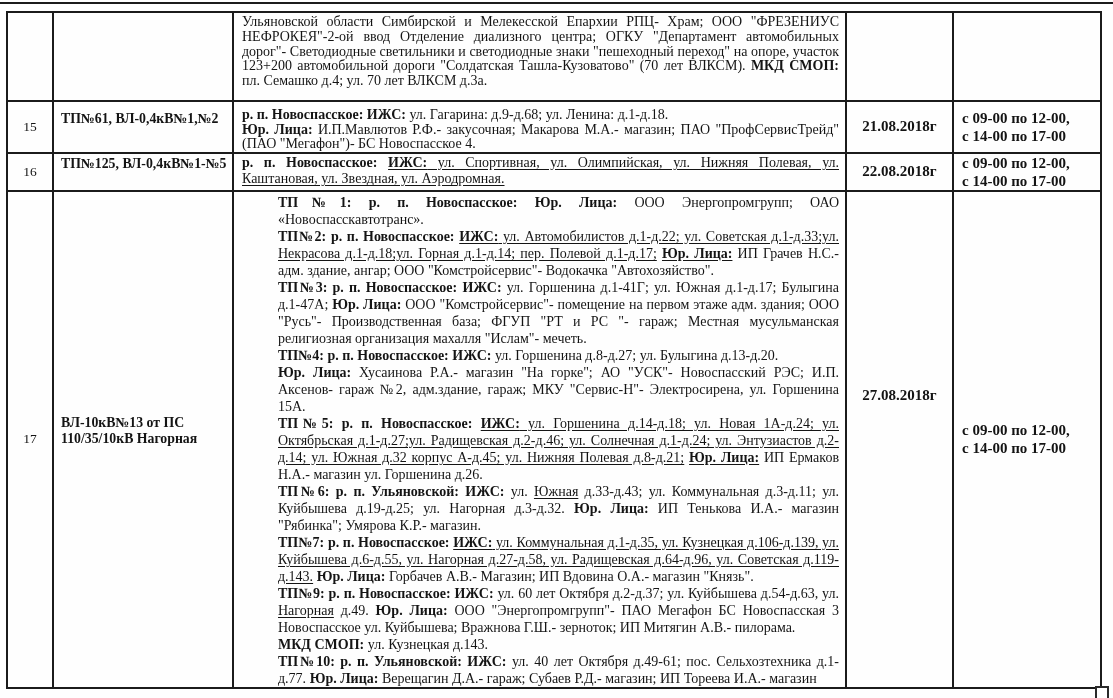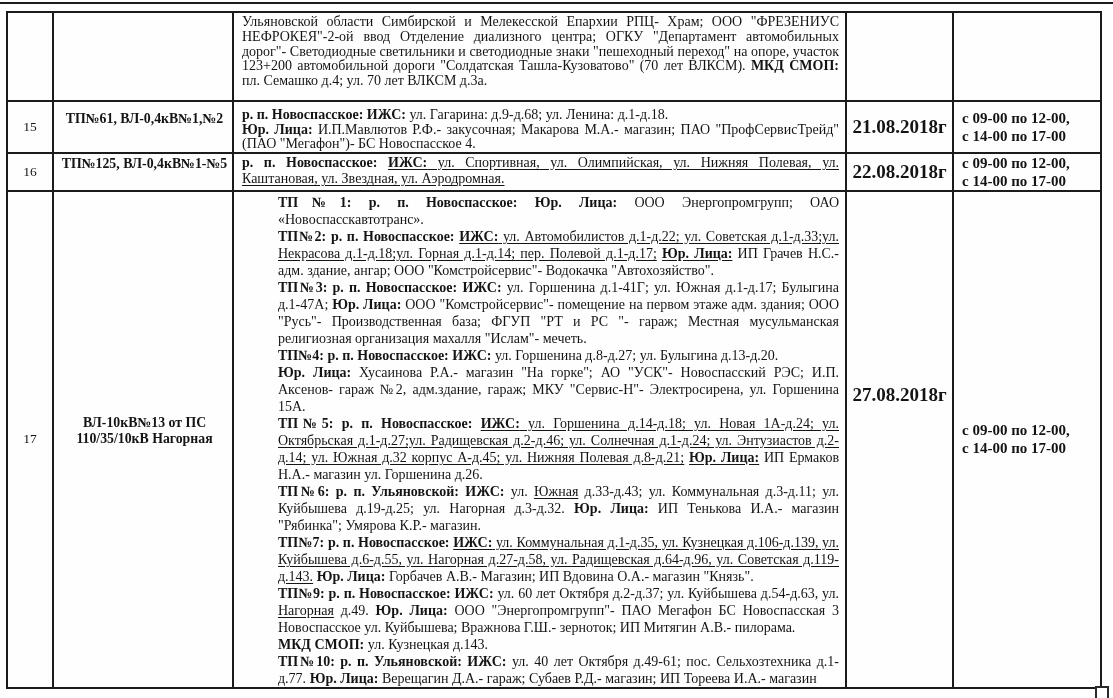--- a/index.html
+++ b/index.html
@@ -6,29 +6,29 @@
   body{width:1113px;height:698px;overflow:hidden;
        font-family:"Liberation Serif","DejaVu Serif",serif;color:#141414;}
   .page{position:relative;width:1113px;height:698px;background:#fefefe;overflow:hidden;}
   .top-rule{position:absolute;left:0;top:2px;width:1113px;height:2px;background:#1b1b1b;}
   table.sched{position:absolute;left:6px;top:11px;width:1094px;
               border-collapse:collapse;table-layout:fixed;}
   td{border:2px solid #1b1b1b;padding:0;overflow:hidden;vertical-align:middle;}
   tr.r0{height:89px;} tr.r1{height:44px;} tr.r2{height:37px;} tr.r3{height:494px;}
   td.num{ text-align:center;font-size:13.5px;}
   td.equip{font-weight:bold;font-size:13.8px;line-height:16px;
-           padding:1px 4px 17px 7px;vertical-align:middle;text-align:center;}
+           padding:1px 4px 17px 7px;vertical-align:middle;text-align:left;}
   td.desc{vertical-align:top;text-align:justify;font-size:14px;
           padding:0 6px 0 8px;}
   td.desc p{margin:0;}
   tr.r0 td.desc{line-height:14.8px;padding-top:2px;}
   tr.r1 td.desc{line-height:14.6px;padding-top:6px;}
   tr.r2 td.desc{line-height:16.5px;padding-top:1px;}
   tr.r3 td.desc{line-height:17px;padding-top:2px;padding-left:44px;}
-  td.date{text-align:center;font-weight:bold;font-size:19px;}
+  td.date{text-align:center;font-weight:bold;font-size:15px;}
   td.time{font-weight:bold;font-size:15px;line-height:18px;
           padding-left:8px;text-align:left;margin-top:32px;}
   tr.r3 td.date .date-inner{position:relative;top:-44px;}
   .b{font-weight:bold;}
   .w{text-decoration-line:underline;text-decoration-style:wavy;
      text-decoration-color:#2e8b2e;text-decoration-thickness:1px;
      text-underline-offset:2px;text-decoration:underline;}
   .resize-handle{position:absolute;left:1095px;top:686px;width:10px;height:10px;
                  background:#ffffff;border:2px solid #2a2a2a;}
 </style>

